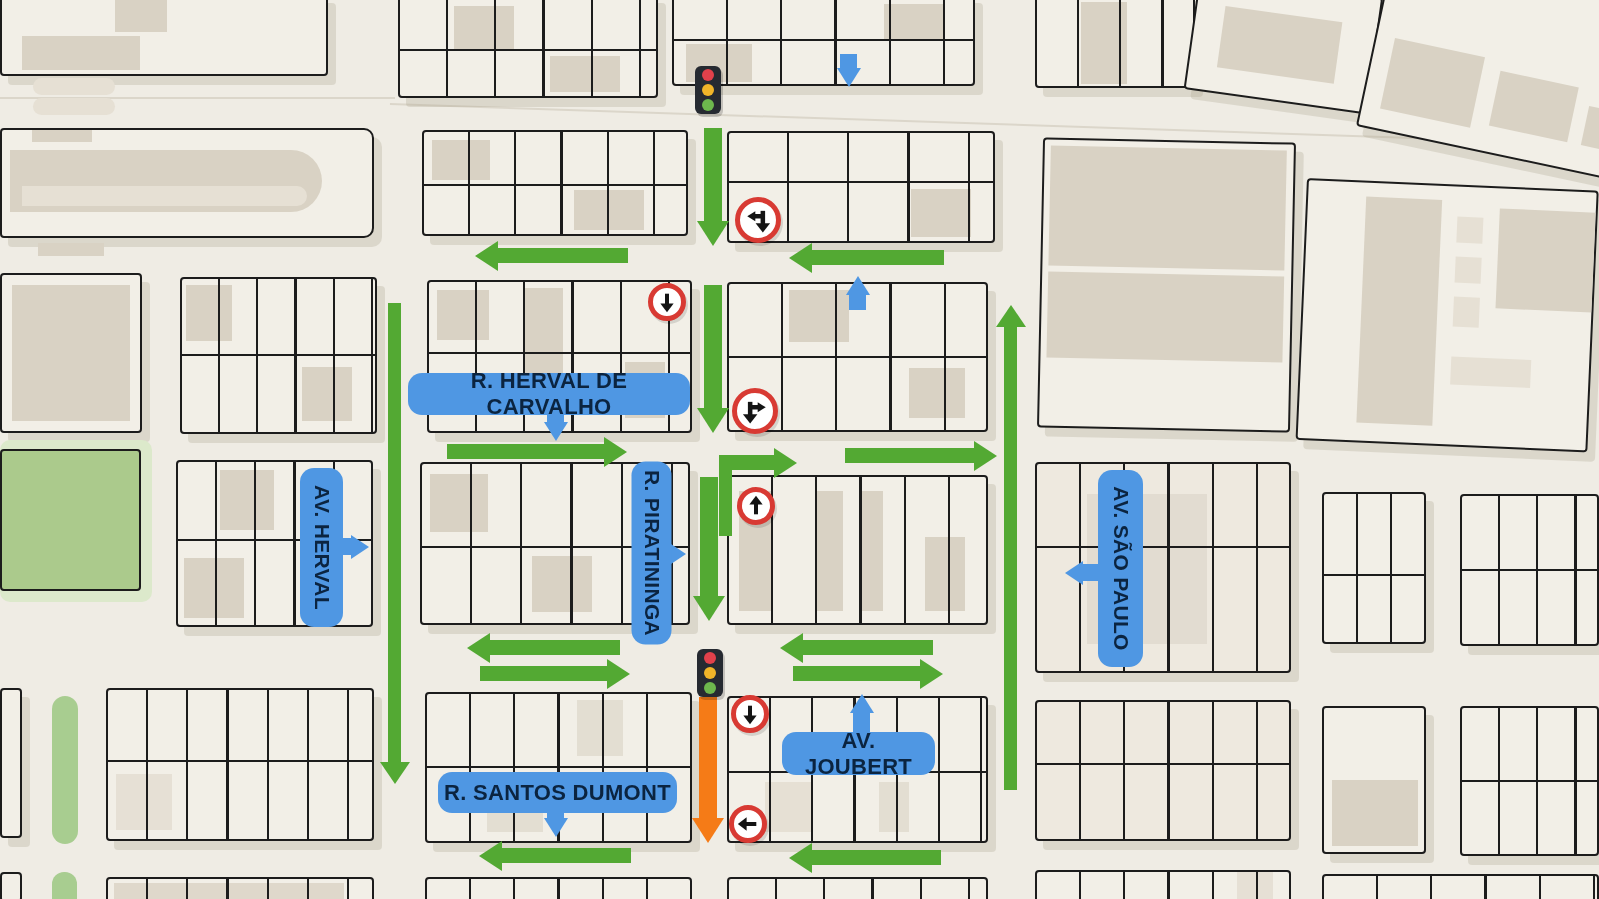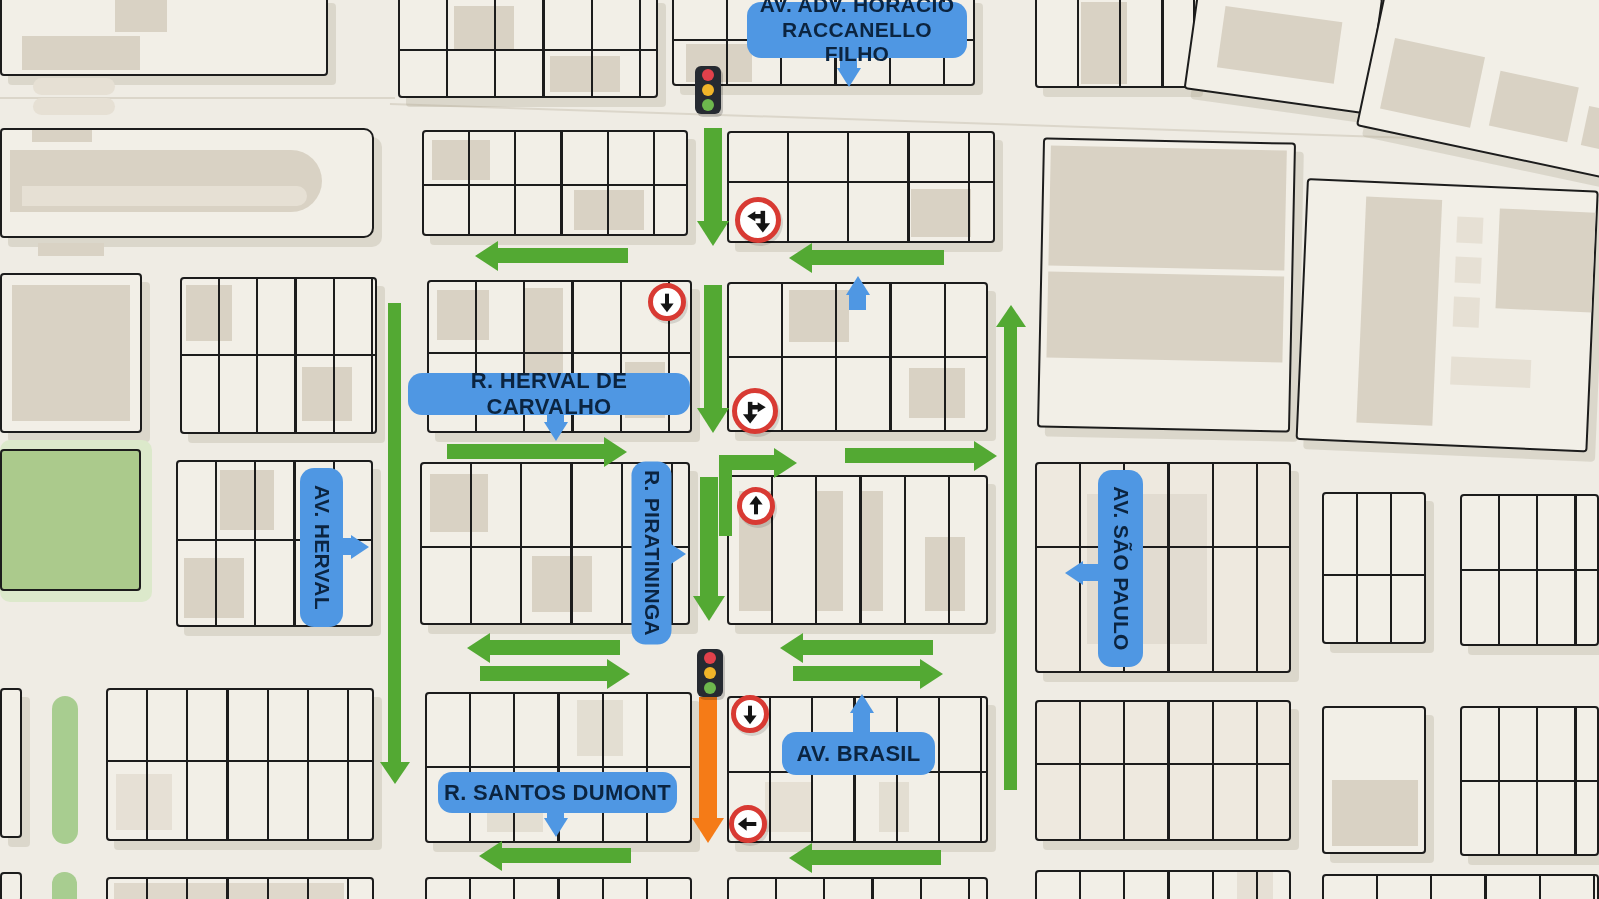--- a/index.html
+++ b/index.html
@@ -278,24 +278,20 @@
 
   <div class="ga ga-d sm pointer" style="left:840px;top:54px;width:17px;height:15px;--ac:var(--blue,#4f97e3);"></div>
   <div class="ga ga-u sm pointer" style="left:849px;top:294px;width:17px;height:16px;--ac:var(--blue,#4f97e3);"></div>
   <div class="ga ga-d sm pointer" style="left:547px;top:410px;width:17px;height:13px;--ac:var(--blue,#4f97e3);"></div>
   <div class="ga ga-r sm pointer" style="left:655px;top:545px;width:14px;height:17px;--ac:var(--blue,#4f97e3);"></div>
   <div class="ga ga-r sm pointer" style="left:338px;top:538px;width:14px;height:17px;--ac:var(--blue,#4f97e3);"></div>
   <div class="ga ga-l sm pointer" style="left:1082px;top:564px;width:16px;height:17px;--ac:var(--blue,#4f97e3);"></div>
   <div class="ga ga-d sm pointer" style="left:547px;top:806px;width:17px;height:13px;--ac:var(--blue,#4f97e3);"></div>
   <div class="ga ga-u sm pointer" style="left:853px;top:712px;width:17px;height:20px;--ac:var(--blue,#4f97e3);"></div>
 
-  <div class="pill" style="left:747px;top:2px;width:220px;height:56px;">
-    <span>AV. ADV. HORÁCIO</span>
-    <span>RACCANELLO FILHO</span>
-  </div>
   <div class="pill" style="left:408px;top:373px;width:282px;height:42px;font-size:22px;">R. HERVAL DE CARVALHO</div>
   <div class="pill rot90" style="left:560px;top:533px;width:183px;height:40px;">R. PIRATININGA</div>
   <div class="pill rot90" style="left:242px;top:526px;width:159px;height:43px;">AV. HERVAL</div>
   <div class="pill rot90" style="left:1022px;top:546px;width:197px;height:45px;">AV. SÃO PAULO</div>
   <div class="pill" style="left:438px;top:772px;width:239px;height:41px;font-size:22px;">R. SANTOS DUMONT</div>
-  <div class="pill" style="left:782px;top:732px;width:153px;height:43px;font-size:22px;">AV. BRASIL</div>
+  <div class="pill" style="left:782px;top:732px;width:153px;height:43px;font-size:22px;">AV. JOUBERT</div>
 
 </div>
 
 </body></html>

